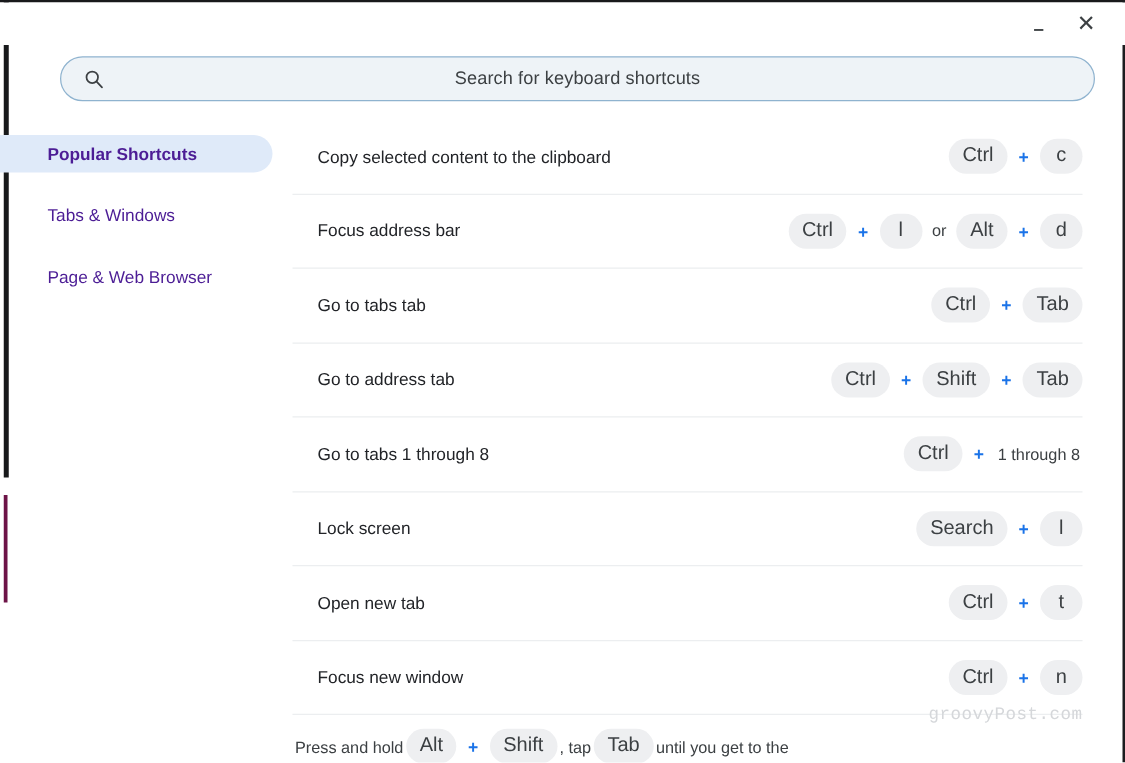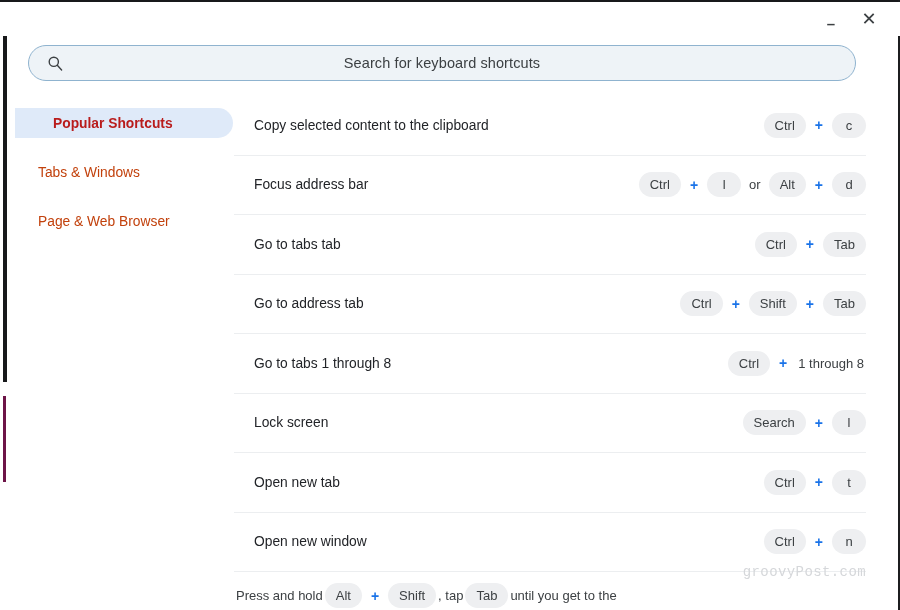--- a/index.html
+++ b/index.html
@@ -91,21 +91,21 @@
     font-weight: 700;
   }
   .win-btn.close {
     font-size: 18px;
     margin-left: 4px;
   }
 
   
   .searchbar {
     position: absolute;
-    left: 28px;
+    left: 48px;
     top: 45px;
     width: 828px;
     height: 36px;
     box-sizing: border-box;
     border: 1px solid #8fb3cf;
     border-radius: 18px;
     background: #eef3f7;
     display: flex;
     align-items: center;
     padding: 0 16px;
@@ -145,32 +145,31 @@
     padding-top: 12px;
     box-sizing: border-box;
   }
   .nav-item {
     height: 30px;
     display: flex;
     align-items: center;
     padding-left: 38px;
     margin-bottom: 19px;
     font-size: 13.8px;
-    color: #c2410c;
+    color: #4c1d95;
     border-top-right-radius: 16px;
     border-bottom-right-radius: 16px;
     box-sizing: border-box;
     cursor: default;
   }
   .nav-item.active {
     background: #dfeaf9;
-    color: #b91c1c;
+    color: #4c1d95;
     font-weight: bold;
     width: 218px;
-    margin-left: 15px;
   }
 
   
   .list {
     flex: 1 1 auto;
     padding-right: 34px;
     box-sizing: border-box;
     position: relative;
   }
   .row {
@@ -194,21 +193,21 @@
   .row-keys {
     display: flex;
     align-items: center;
     flex: 0 0 auto;
     gap: 0px;
   }
   .keychip {
     background: #eeeff1;
     border-radius: 14px;
     padding: 6px 11px;
-    font-size: 13px;
+    font-size: 16px;
     color: #3c4043;
     line-height: 1;
     min-width: 12px;
     text-align: center;
     cursor: default;
   }
   .plus {
     color: #1a73e8;
     font-size: 14px;
     font-weight: bold;
@@ -348,21 +347,21 @@
         </div>
         <div class="row">
           <div class="row-label">Open new tab</div>
           <div class="row-keys">
             <span class="keychip">Ctrl</span>
             <span class="plus">+</span>
             <span class="keychip">t</span>
           </div>
         </div>
         <div class="row">
-          <div class="row-label">Open new window</div>
+          <div class="row-label">Focus new window</div>
           <div class="row-keys">
             <span class="keychip">Ctrl</span>
             <span class="plus">+</span>
             <span class="keychip">n</span>
           </div>
         </div>
         <div class="row clipped">
           <div class="row-keys">
             <span class="plaintext">Press and hold</span>
             <span class="keychip">Alt</span>

